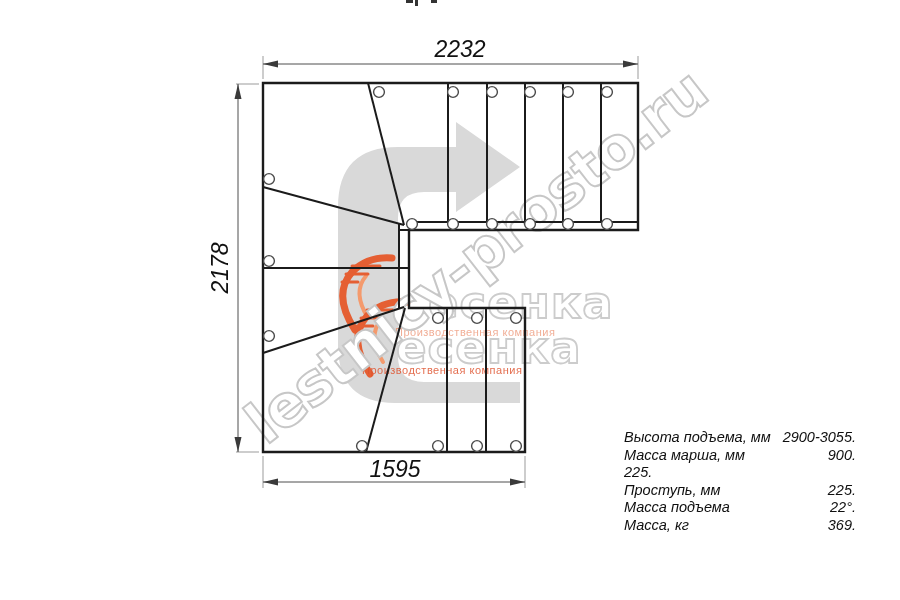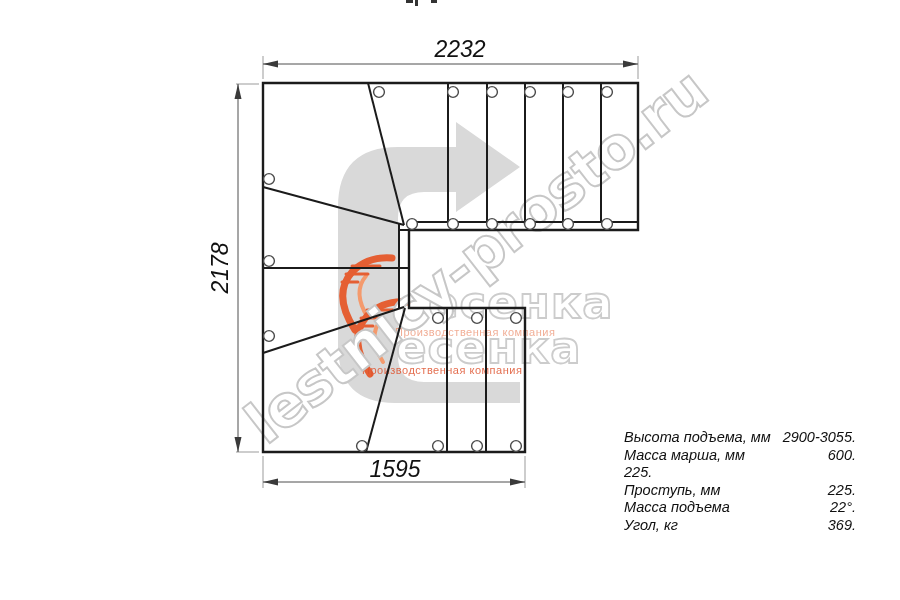--- a/index.html
+++ b/index.html
@@ -136,31 +136,31 @@
     </g>
   </svg>
 
   <div class="specs">
     <div class="spec-row">
       <span class="spec-label">Высота подъема, мм</span>
       <span class="spec-value">2900-3055.</span>
     </div>
     <div class="spec-row">
       <span class="spec-label">Масса марша, мм</span>
-      <span class="spec-value">600.</span>
+      <span class="spec-value">900.</span>
     </div>
     <div class="spec-row">
       <span class="spec-value">225.</span>
     </div>
     <div class="spec-row">
       <span class="spec-label">Проступь, мм</span>
       <span class="spec-value">225.</span>
     </div>
     <div class="spec-row">
       <span class="spec-label">Масса подъема</span>
       <span class="spec-value">22°.</span>
     </div>
     <div class="spec-row">
-      <span class="spec-label">Угол, кг</span>
+      <span class="spec-label">Масса, кг</span>
       <span class="spec-value">369.</span>
     </div>
   </div>
 </div>
 
 </body></html>

